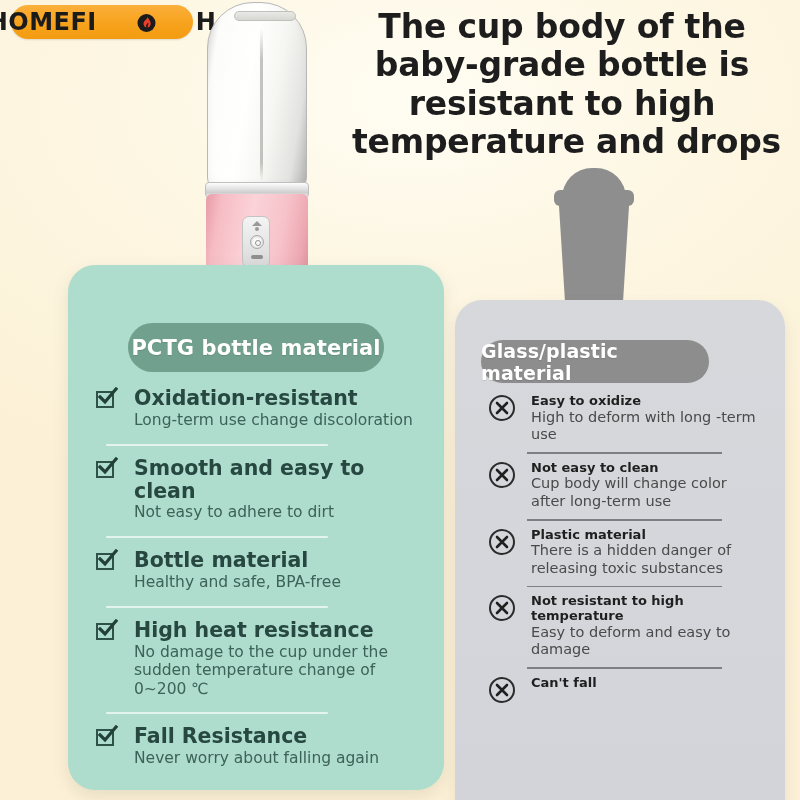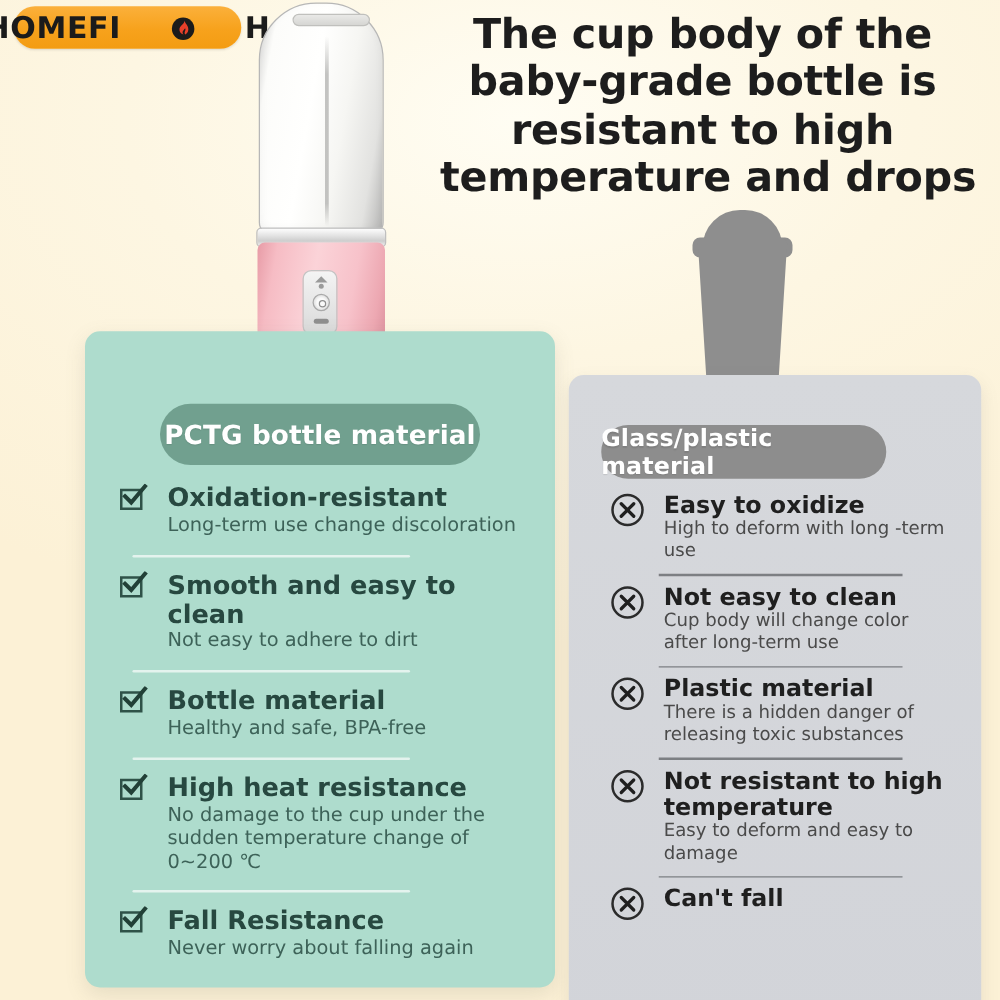--- a/index.html
+++ b/index.html
@@ -167,21 +167,21 @@
   }
   #silhouette .sil-ear-r {
     position: absolute; left: 72px; top: 22px;
     width: 14px; height: 16px; background:#8e8e8e;
     border-radius: 0 6px 6px 0;
   }
 
   
   .card {
     position: absolute;
-    border-radius: 12px;
+    border-radius: 27px;
   }
   #card-good {
     left: 68px; top: 265px;
     width: 376px; height: 525px;
     background: #aedccd;
     box-shadow: 0 6px 16px rgba(120,120,100,.16);
   }
   #card-bad {
     left: 455px; top: 300px;
     width: 330px; height: 536px;
@@ -222,21 +222,21 @@
   .feat { position: relative; }
   #list-good .feat { padding-left: 38px; padding-bottom: 5px; }
   #list-bad  .feat { padding-left: 42px; padding-bottom: 3px; }
 
   .feat .title {
     font-weight: 700;
     color: #27443b;
     line-height: 1.12;
   }
   #list-good .feat .title { font-size: 20.5px; color: #274840; }
-  #list-bad  .feat .title { font-size: 19px; color: #1f1f1f; }
+  #list-bad  .feat .title { font-size: 13px; color: #1f1f1f; }
 
   .feat .desc {
     color: #3b5d54;
     line-height: 1.2;
   }
   #list-good .feat .desc { font-size: 15.5px; color: #3d6258; margin-top: 1px; }
   #list-bad  .feat .desc { font-size: 14.5px; color: #4a4a4a; margin-top: 0px; }
 
   
   .check-icon {

